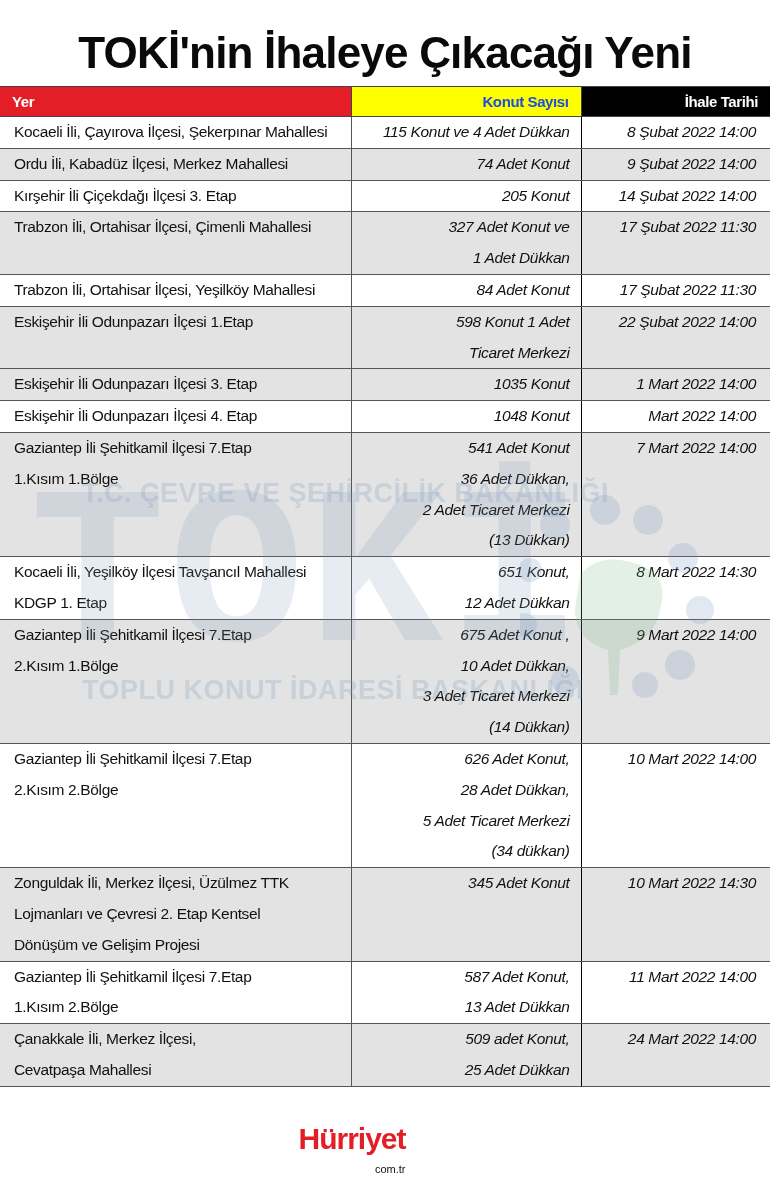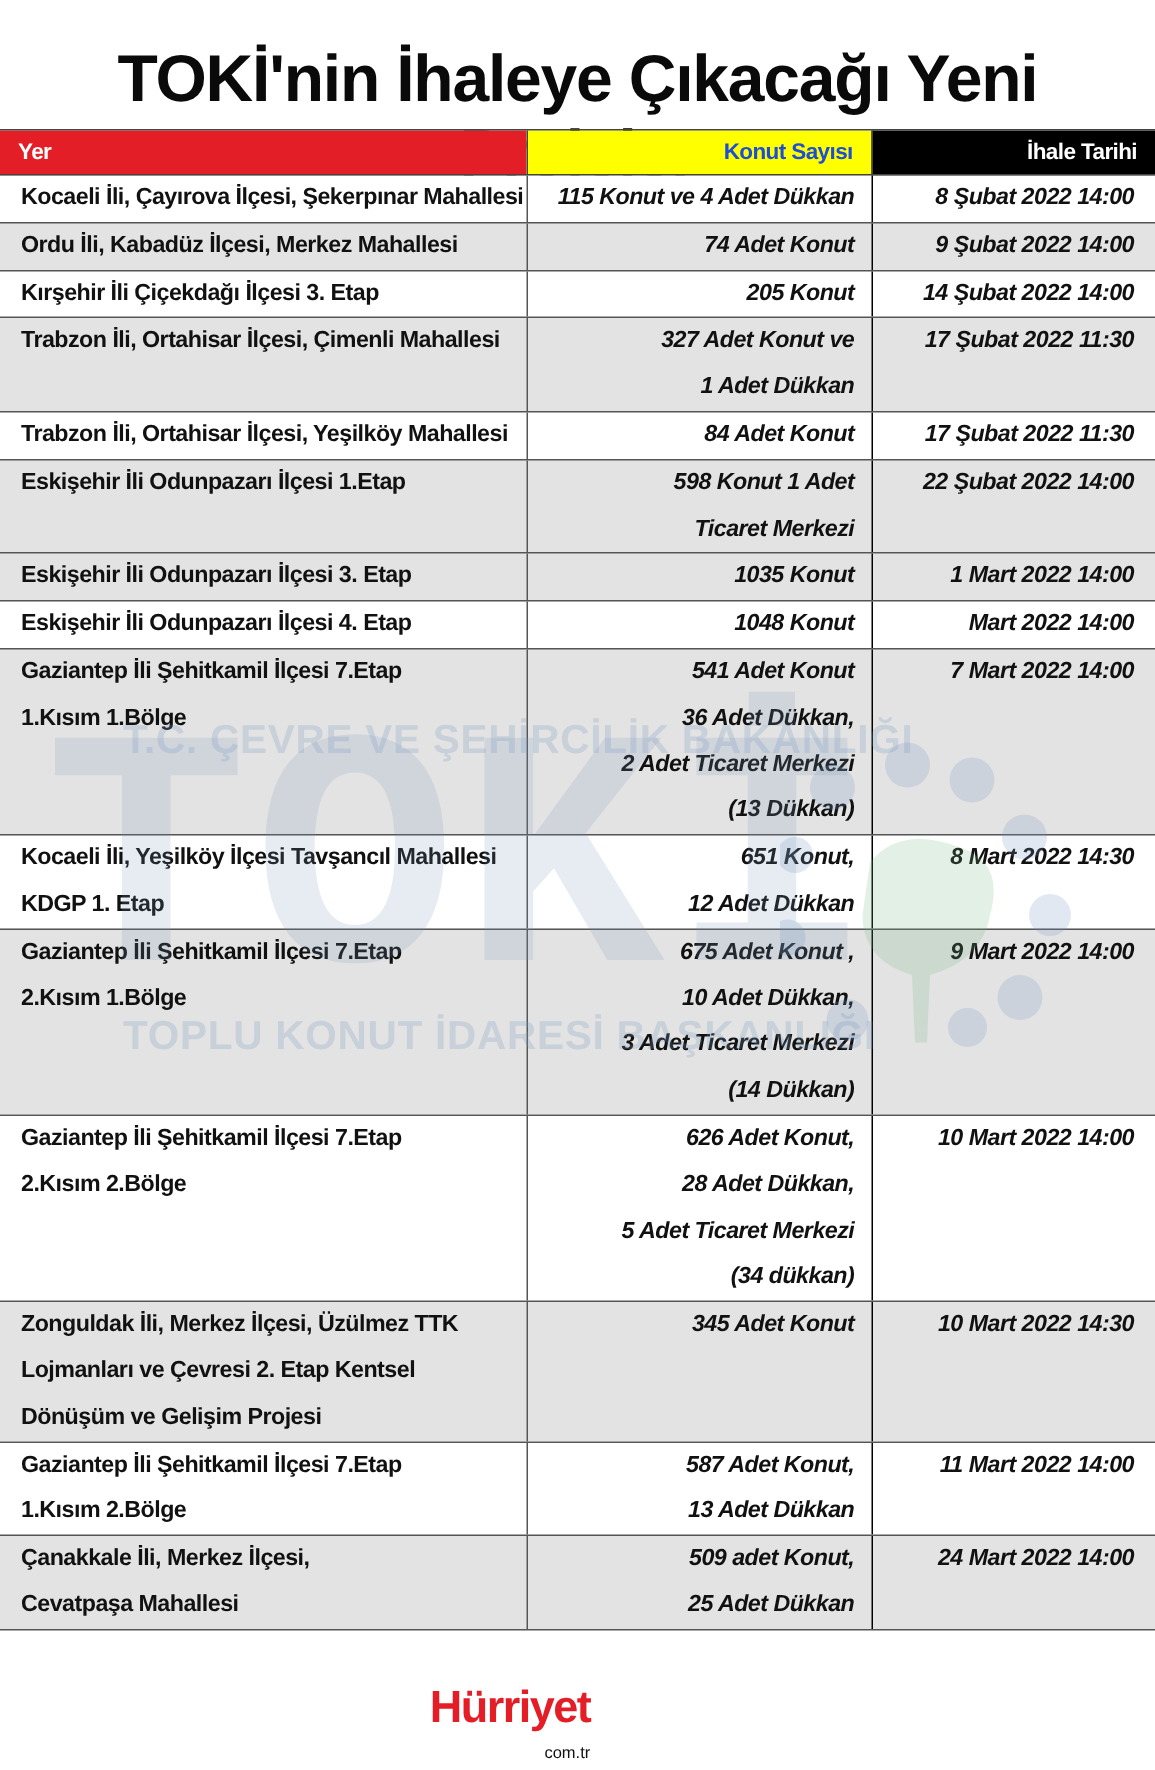--- a/index.html
+++ b/index.html
@@ -22,21 +22,20 @@
     padding: 0 12px; border-top: 1.5px solid #444; border-bottom: 1.5px solid #444;
   }
   th.h1 { background: #e41e26; color: #fff; text-align: left; }
   th.h2 { background: #ffff00; color: #1d4ed8; text-align: right; border-left: 1px solid #444; }
   th.h3 { background: #000; color: #fff; text-align: right; border-left: 1px solid #444; }
 
   tbody td {
     vertical-align: top; font-size: 15.5px; line-height: 30.8px;
     letter-spacing: -0.35px; padding: 0 11px 0 14px;
     border-bottom: 1.5px solid #555;
-    font-weight: bold;
   }
   tbody td.c-yer { text-align: left; }
   tbody td.c-konut { text-align: right; font-style: italic; border-left: 1px solid #555; padding-right: 11px; }
   tbody td.c-tarih { text-align: right; font-style: italic; border-left: 1px solid #000000; padding-right: 14px; }
   tr.shade td { background: #e3e3e3; }
   tr.plain td { background: #ffffff; }
   .line { display: block; white-space: nowrap; }
 
   
   .wm { position: absolute; pointer-events: none; }
@@ -49,21 +48,21 @@
     top: 478px; left: 82px; font-size: 27px; font-weight: bold;
     color: rgba(120,150,190,0.25); letter-spacing: 0.5px; white-space: nowrap;
   }
   .wm-bottom {
     top: 675px; left: 82px; font-size: 27px; font-weight: bold;
     color: rgba(120,150,190,0.25); letter-spacing: 0.5px; white-space: nowrap;
   }
   .wm-logo { top: 490px; left: 520px; width: 200px; height: 210px; }
 
   .footer-logo {
-    position: absolute; top: 1122px; left: 0; width: 680px; text-align: center;
+    position: absolute; top: 1122px; left: 12px; width: 680px; text-align: center;
   }
   .brand {
     display: inline-block; position: relative; color: #e41e26;
     font-size: 30px; font-weight: bold; letter-spacing: -1px;
     font-family: "Liberation Sans", sans-serif; line-height: 34px;
   }
   .brand-sub {
     position: absolute; right: 0; top: 30px; font-size: 11px; color: #111;
     font-weight: normal; letter-spacing: 0;
   }

